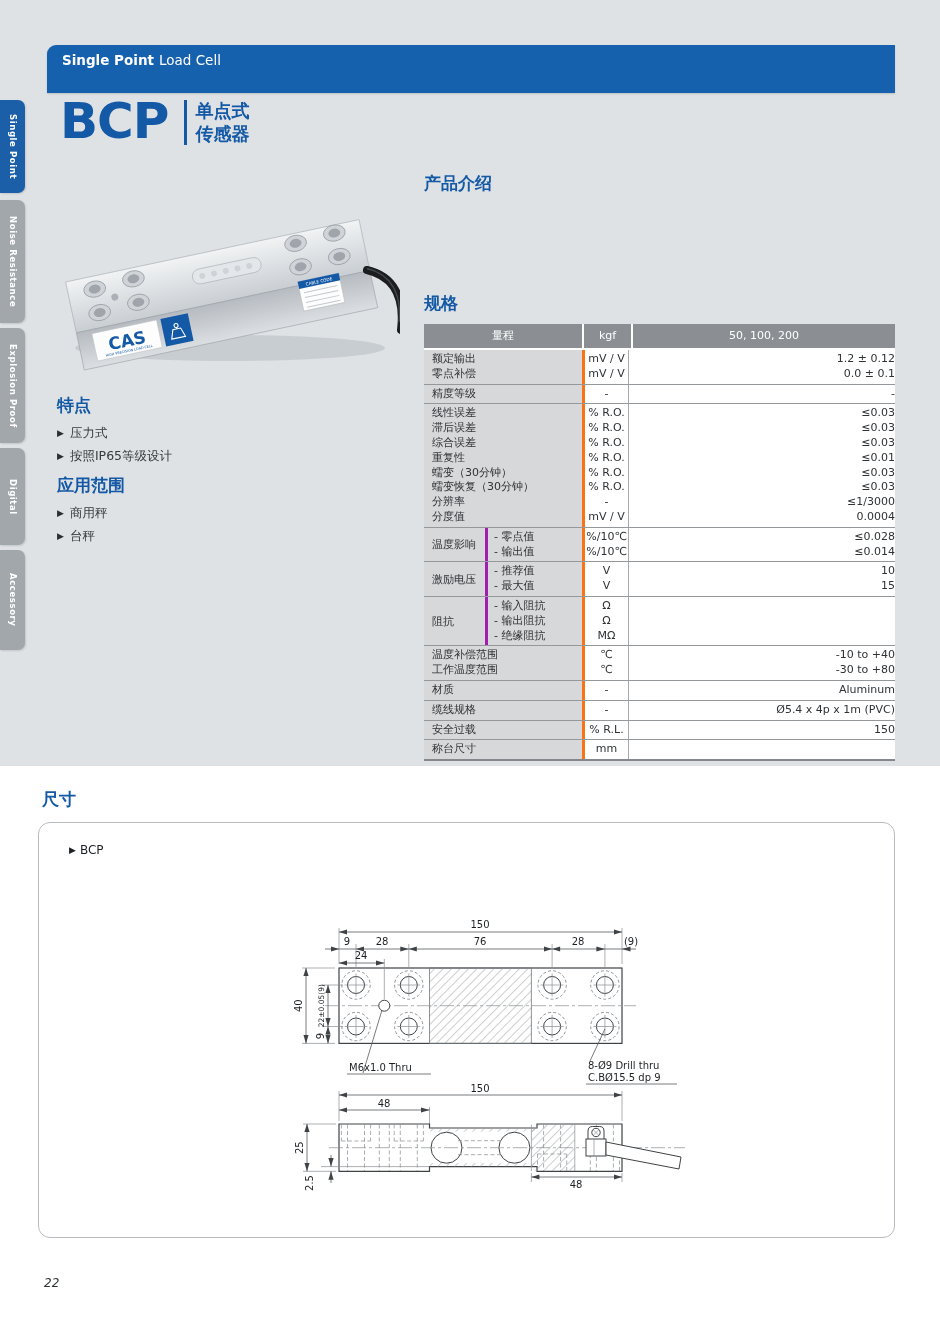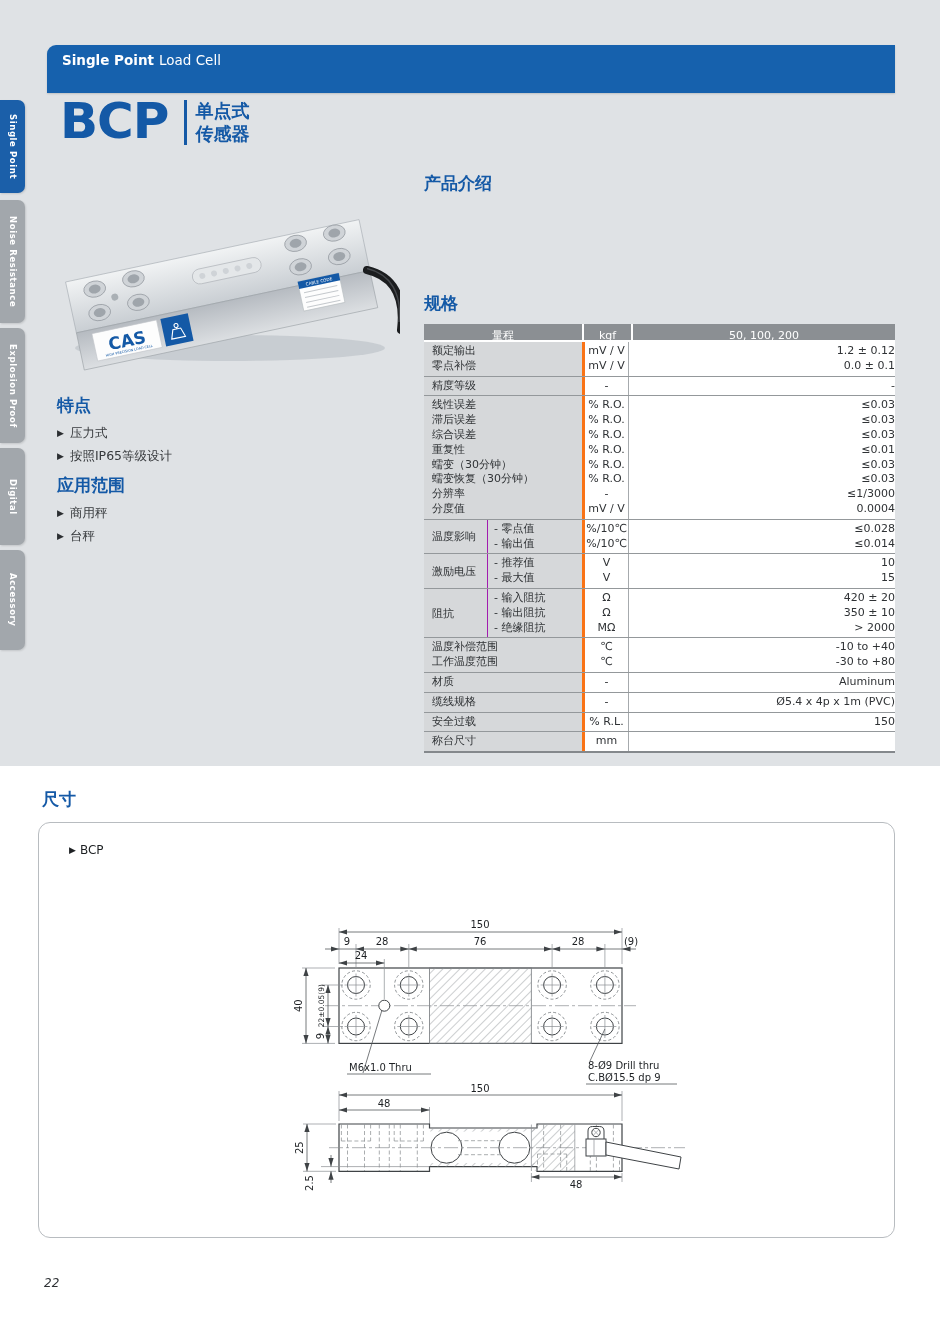--- a/index.html
+++ b/index.html
@@ -48,29 +48,29 @@
   .features{position:absolute;left:57px;top:394px;}
   .apps{position:absolute;left:57px;top:474px;}
   .blist{margin:8px 0 0;padding:0;list-style:none;font-size:12.5px;color:#36393c;}
   .blist li{margin-bottom:6px;white-space:nowrap;}
   .blist .bt{font-size:9px;color:#2b2e31;margin-right:6px;vertical-align:1px;}
 
   
   .specs{position:absolute;left:424px;top:292px;width:471px;}
   .sp-table{margin-top:9px;font-size:11px;color:#2f3235;border-bottom:2px solid #84888c;background:#fff;}
   .sp-header{display:grid;grid-template-columns:158px 47px 1fr;column-gap:2px;background:#fff;margin-bottom:2px;}
-  .sp-header>div{background:#8b8f93;color:#fff;text-align:center;height:16px;line-height:24px;}
+  .sp-header>div{background:#8b8f93;color:#fff;text-align:center;height:24px;line-height:24px;}
   .sp-group{display:grid;grid-template-columns:158px 47px 1fr;background:#fff;}
   .sp-group + .sp-group{border-top:1px solid #94989b;}
   .sp-label{background:#d6d8da;padding:2px 0 2px 8px;}
   .sp-unit{border-left:3px solid #f97316;border-right:1px solid #a6aaad;text-align:center;padding:2px 0;}
   .sp-value{text-align:right;padding:2px 0;}
   .ln{height:14.8px;line-height:14.8px;white-space:nowrap;}
   .sp-label.split{display:grid;grid-template-columns:64px 1fr;padding:0;}
-  .sp-glabel{display:flex;align-items:center;padding-left:8px;border-right:1px solid #a21caf;font-family:Liberation Serif, serif;}
+  .sp-glabel{display:flex;align-items:center;padding-left:8px;border-right:3px solid #a21caf;font-family:Liberation Serif, serif;}
   .sp-sublabels{padding:2px 0 2px 6px;}
 
   
   .photo{position:absolute;left:45px;top:172px;width:355px;height:210px;}
 
   
   .dims-h{position:absolute;left:42px;top:788px;}
   .dim-box{position:absolute;left:38px;top:822px;width:857px;height:416px;background:#fff;
            border:1px solid #b8bcc0;border-radius:12px;box-sizing:border-box;}
   .model-tag{position:absolute;left:30px;top:20px;font-size:12px;color:#1d2023;}
@@ -320,25 +320,20 @@
                 <div class="ln">- 输入阻抗</div>
                 <div class="ln">- 输出阻抗</div>
                 <div class="ln">- 绝缘阻抗</div>
               </div>
             </div>
             <div class="sp-col sp-unit">
               <div class="ln">Ω</div>
               <div class="ln">Ω</div>
               <div class="ln">MΩ</div>
             </div>
-            <div class="sp-col sp-value">
-              <div class="ln">420 ± 20</div>
-              <div class="ln">350 ± 10</div>
-              <div class="ln">&gt; 2000</div>
-            </div>
           </div>
           <div class="sp-group">
             <div class="sp-col sp-label">
               <div class="ln">温度补偿范围</div>
               <div class="ln">工作温度范围</div>
             </div>
             <div class="sp-col sp-unit">
               <div class="ln">℃</div>
               <div class="ln">℃</div>
             </div>

